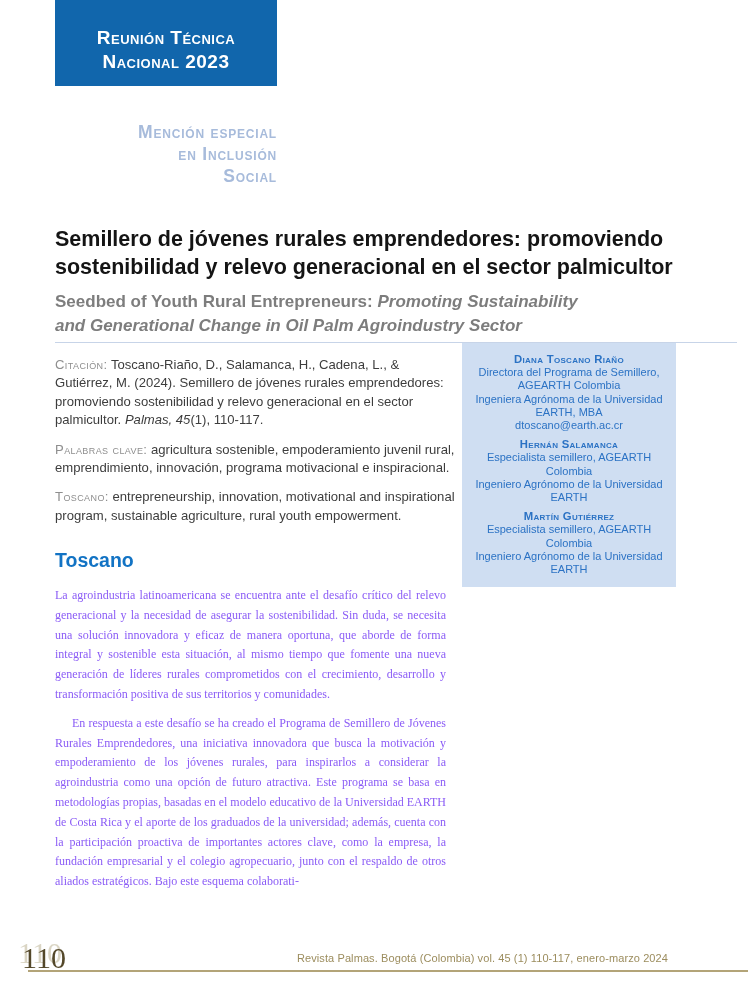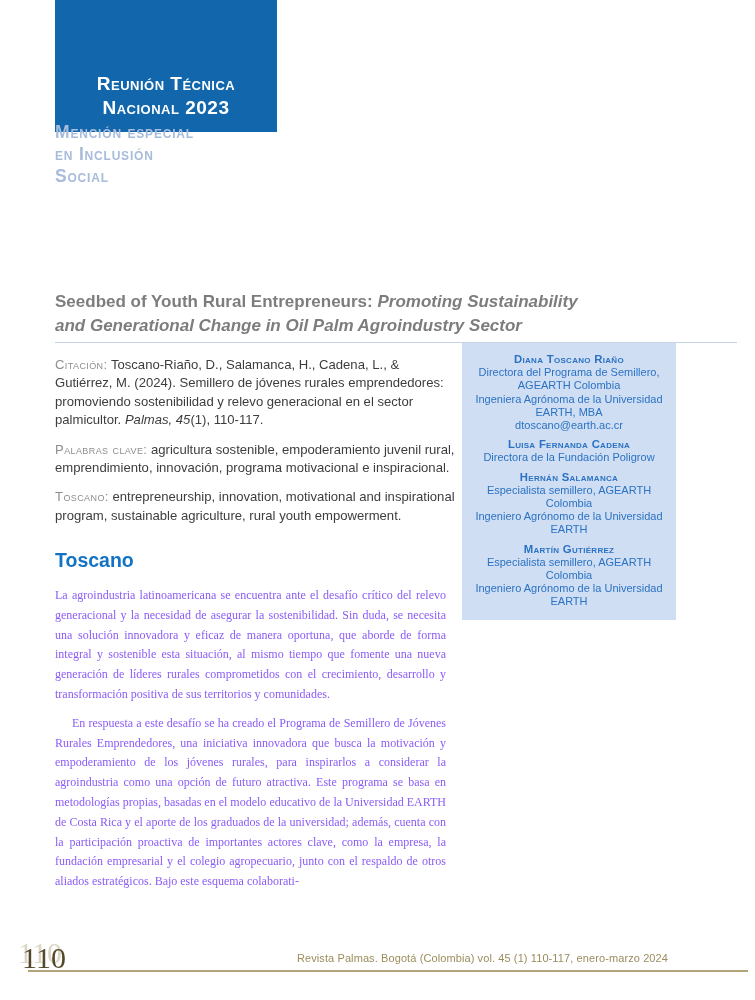--- a/index.html
+++ b/index.html
@@ -3,32 +3,32 @@
 <meta charset="utf-8">
 <style>
   * { margin:0; padding:0; box-sizing:border-box; }
   html,body { background:#ffffff; }
   .page {
     position:relative; width:755px; height:1000px; background:#ffffff;
     font-family:"Liberation Sans", sans-serif; overflow:hidden;
   }
   
   .banner {
-    position:absolute; left:55px; top:0; width:222px; height:132px;
+    position:absolute; left:55px; top:0; width:222px; height:86px;
     background:#1166ac; color:#ffffff; text-align:center;
     display:flex; flex-direction:column; justify-content:flex-end;
     padding-bottom:12px;
   }
   .banner-line {
     font-weight:bold; font-size:19px; line-height:24px;
     font-variant:small-caps; letter-spacing:0.5px;
   }
   
   .mention {
-    position:absolute; left:55px; top:121px; width:222px; text-align:left;
+    position:absolute; left:55px; top:121px; width:222px; text-align:right;
     color:#a7bbdb; font-weight:bold; font-size:17.5px; line-height:22px;
     font-variant:small-caps; letter-spacing:0.8px;
   }
   
   .title {
     position:absolute; left:55px; top:226px; width:660px;
     color:#141414; font-weight:bold; font-size:21.5px; line-height:27.5px;
   }
   .title .tline { white-space:nowrap; }
   .subtitle {
@@ -99,44 +99,44 @@
     <div class="banner-line">Reunión Técnica</div>
     <div class="banner-line">Nacional 2023</div>
   </div>
 
   <div class="mention">
     <div>Mención especial</div>
     <div>en Inclusión</div>
     <div>Social</div>
   </div>
 
+  <h1 class="title">
+    <div class="tline">Semillero de jóvenes rurales emprendedores: promoviendo</div>
+    <div class="tline">sostenibilidad y relevo generacional en el sector palmicultor</div>
+  </h1>
 
   <h2 class="subtitle">
     <div class="sline"><span>Seedbed of Youth Rural Entrepreneurs: </span><span class="it">Promoting Sustainability</span></div>
     <div class="sline it">and Generational Change in Oil Palm Agroindustry Sector</div>
   </h2>
 
   <div class="top-rule"></div>
 
   <div class="meta">
     <p><span class="label">Citación:</span><span> Toscano-Riaño, D., Salamanca, H., Cadena, L., &amp; Gutiérrez, M. (2024). Semillero de jóvenes rurales emprendedores: promoviendo sostenibilidad y relevo generacional en el sector palmicultor. </span><span class="it">Palmas, 45</span><span>(1), 110-117.</span></p>
     <p><span class="label">Palabras clave:</span><span> agricultura sostenible, empoderamiento juvenil rural, emprendimiento, innovación, programa motivacional e inspiracional.</span></p>
     <p><span class="label">Toscano:</span><span> entrepreneurship, innovation, motivational and inspirational program, sustainable agriculture, rural youth empowerment.</span></p>
   </div>
 
   <div class="author-box">
     <div class="author">
       <div class="author-name">Diana Toscano Riaño</div>
       <div class="author-line">Directora del Programa de Semillero, AGEARTH Colombia</div>
       <div class="author-line">Ingeniera Agrónoma de la Universidad EARTH, MBA</div>
       <div class="author-line">dtoscano@earth.ac.cr</div>
-    </div>
-    <div class="author">
-      <div class="author-name">Luisa Fernanda Cadena</div>
-      <div class="author-line">Directora de la Fundación Poligrow</div>
     </div>
     <div class="author">
       <div class="author-name">Hernán Salamanca</div>
       <div class="author-line">Especialista semillero, AGEARTH Colombia</div>
       <div class="author-line">Ingeniero Agrónomo de la Universidad EARTH</div>
     </div>
     <div class="author">
       <div class="author-name">Martín Gutiérrez</div>
       <div class="author-line">Especialista semillero, AGEARTH Colombia</div>
       <div class="author-line">Ingeniero Agrónomo de la Universidad EARTH</div>

